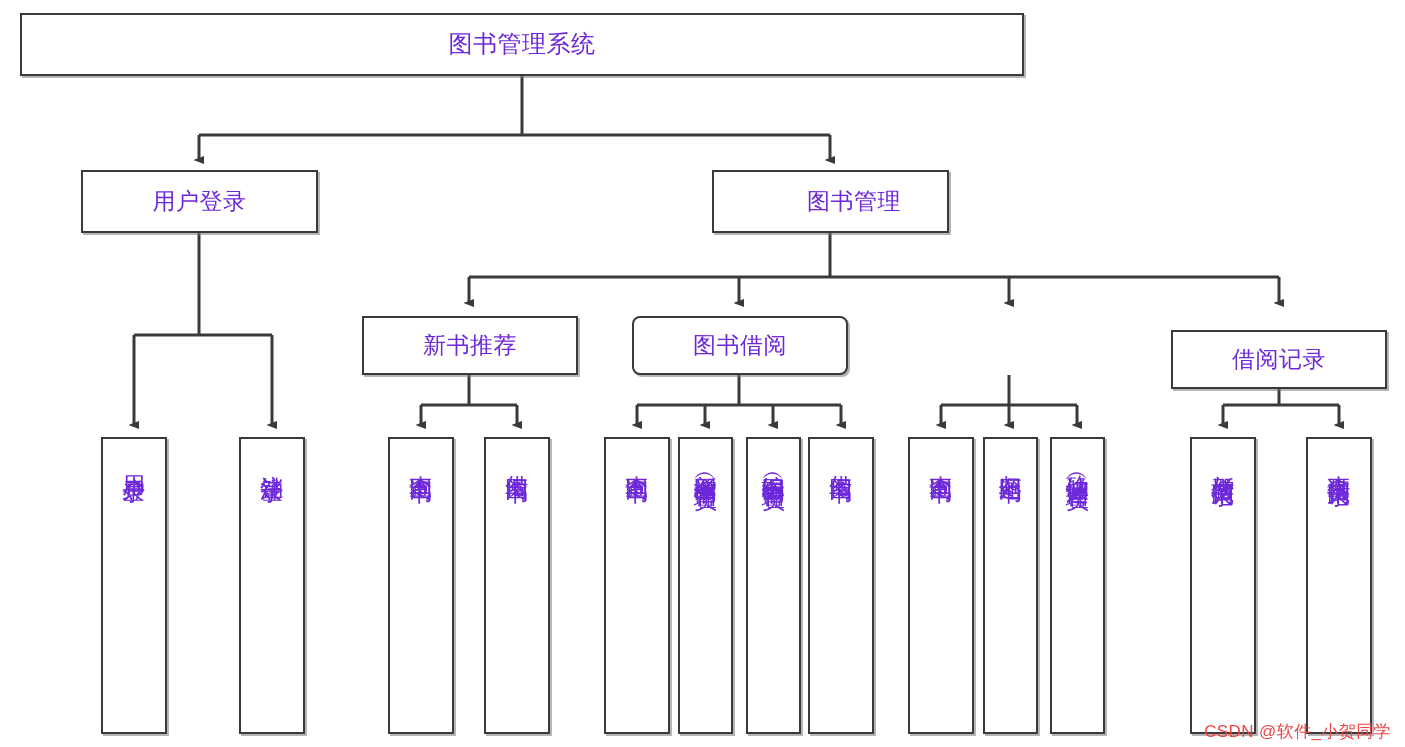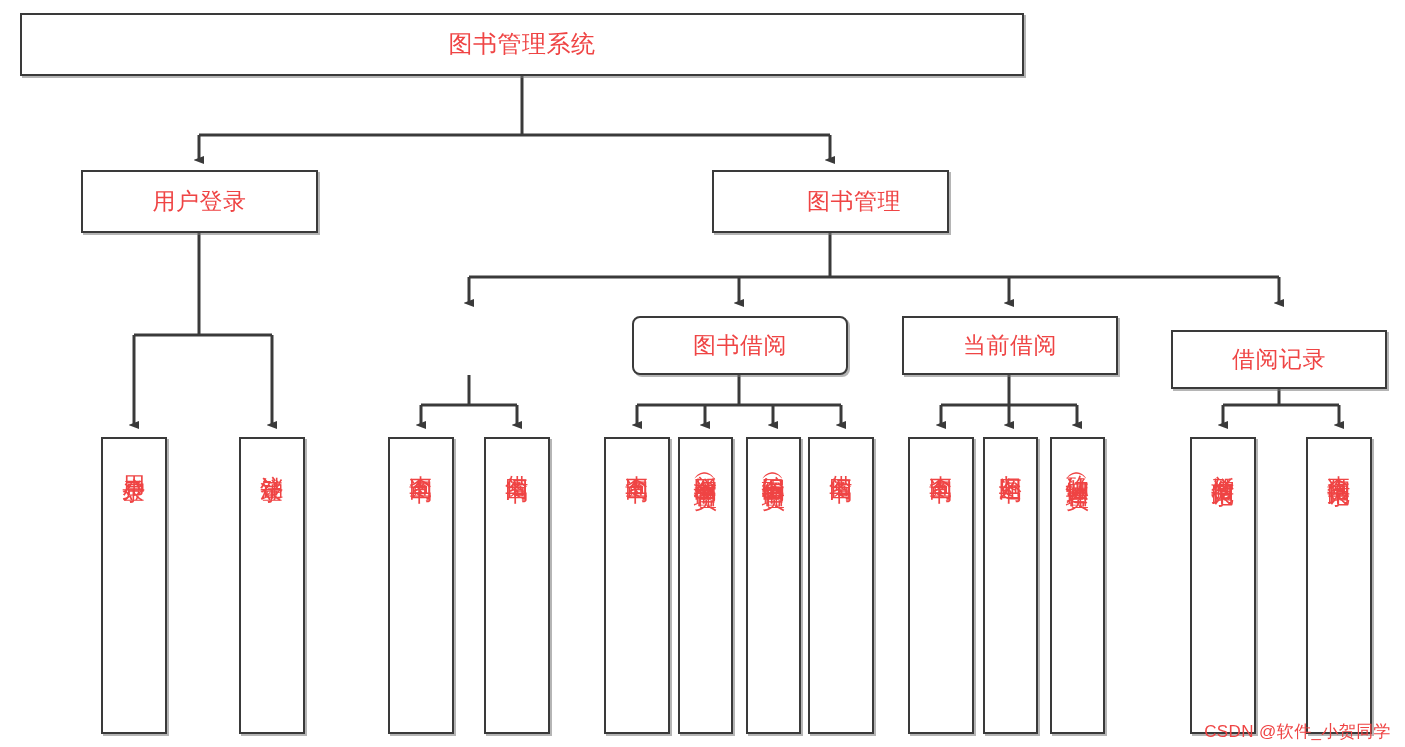--- a/index.html
+++ b/index.html
@@ -29,21 +29,21 @@
     box-sizing: border-box;
     background: #ffffff;
     border: 2px solid #3a3a3a;
     box-shadow: 2px 2px 0 0 rgba(120,120,120,0.55);
     display: flex;
     align-items: center;
     justify-content: center;
     z-index: 2;
   }
   .node .label {
-    color: #ef4444;
+    color: #6d28d9;
     line-height: 1.18;
     letter-spacing: 0.5px;
   }
   .node.horiz .label {
     font-size: 23px;
   }
   .node.root .label {
     font-size: 24px;
   }
   .node.vert {
@@ -130,28 +130,28 @@
   </div>
 
   <div class="node horiz" style="left:81px; top:170px; width:237px; height:63px;">
     <span class="label">用户登录</span>
   </div>
 
   <div class="node horiz" style="left:712px; top:170px; width:237px; height:63px;padding-left:47px;">
     <span class="label">图书管理</span>
   </div>
 
+  <div class="node horiz" style="left:362px; top:316px; width:216px; height:59px;">
+    <span class="label">新书推荐</span>
+  </div>
 
   <div class="node horiz" style="left:632px; top:316px; width:216px; height:59px;border-radius:8px;">
     <span class="label">图书借阅</span>
   </div>
 
-  <div class="node horiz" style="left:902px; top:316px; width:216px; height:59px;">
-    <span class="label">当前借阅</span>
-  </div>
 
   <div class="node horiz" style="left:1171px; top:316px; width:216px; height:59px;margin-top:14px;">
     <span class="label">借阅记录</span>
   </div>
 
   <div class="node vert" style="left:101px; top:437px; width:66px; height:297px;">
     <span class="label">用户登录</span>
   </div>
 
   <div class="node vert" style="left:239px; top:437px; width:66px; height:297px;">

